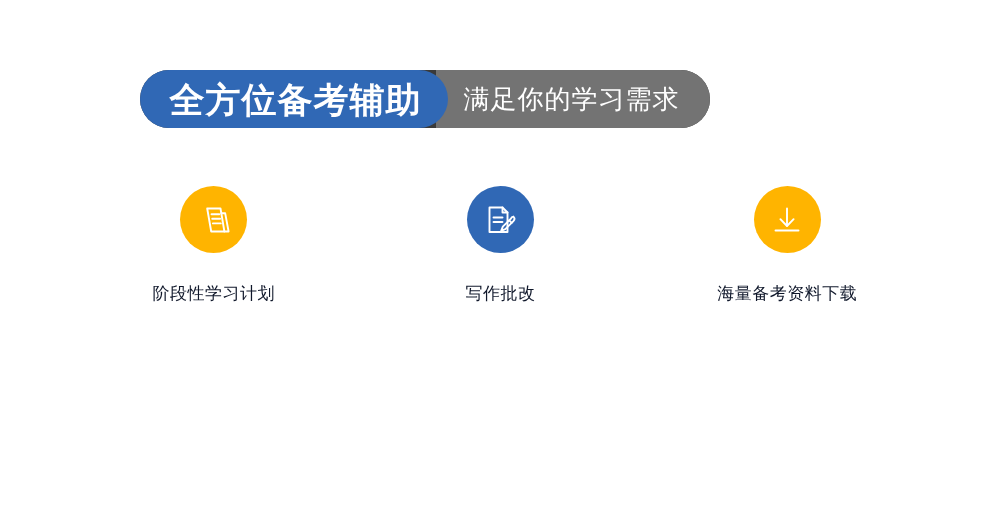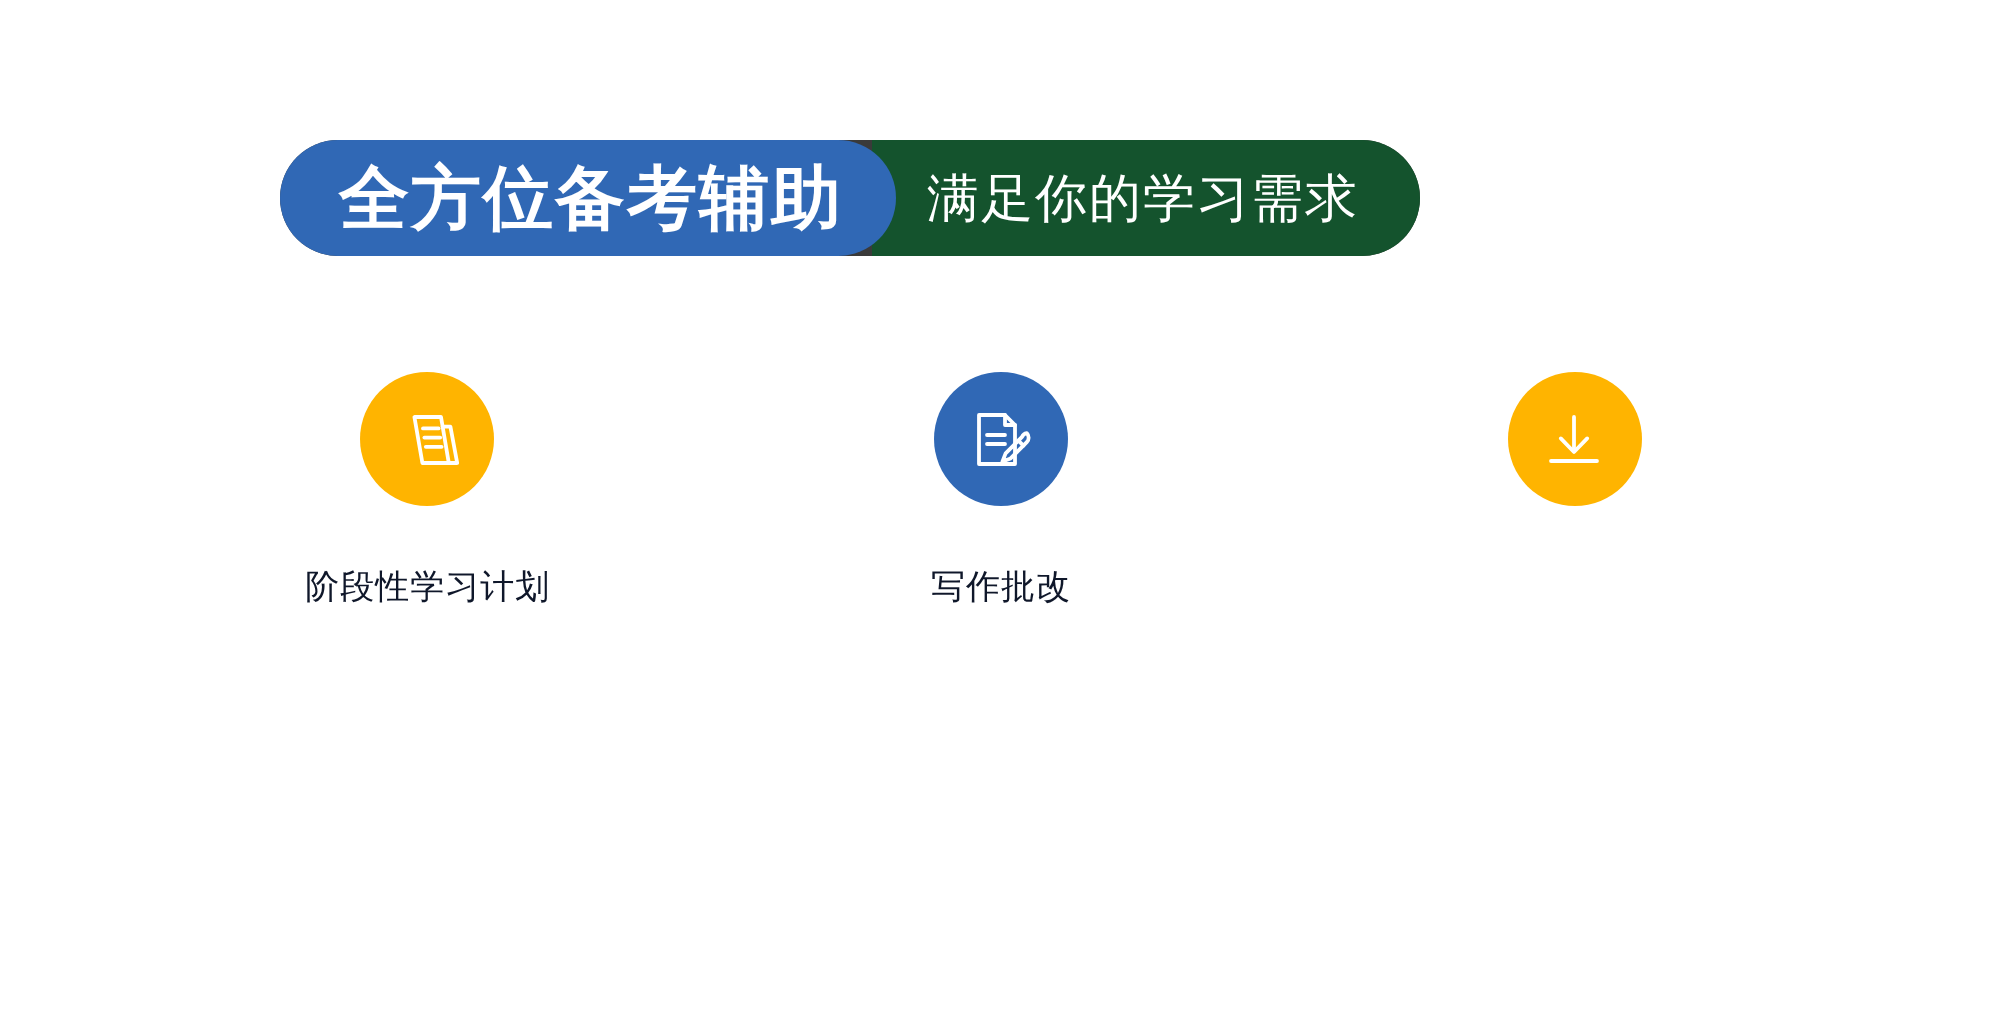--- a/index.html
+++ b/index.html
@@ -50,21 +50,21 @@
     color: #ffffff;
     font-size: 35px;
     font-weight: bold;
     letter-spacing: 1px;
     line-height: 1;
     white-space: nowrap;
   }
   .banner-right {
     position: relative;
     z-index: 1;
-    background: #14532d;
+    background: #737373;
     border-radius: 0 29px 29px 0;
     display: flex;
     align-items: center;
     justify-content: flex-start;
     padding: 0 30px 0 28px;
   }
   .banner-right-text {
     color: #ffffff;
     font-size: 26px;
     font-weight: normal;
@@ -162,16 +162,17 @@
   <div class="feature">
     <div class="circle amber">
       <span>
         <svg width="40" height="40" viewBox="0 0 40 40" fill="none" stroke="#ffffff" stroke-width="1.9" stroke-linejoin="round" stroke-linecap="round">
           <line x1="20" y1="8.5" x2="20" y2="25.5"></line>
           <path d="M13.4 19.2 L20 26 L26.6 19.2"></path>
           <line x1="8.5" y1="30.5" x2="31.5" y2="30.5"></line>
         </svg>
       </span>
     </div>
+    <div class="feature-label">海量备考资料下载</div>
   </div>
 
 
 </div>
 
 </body></html>

